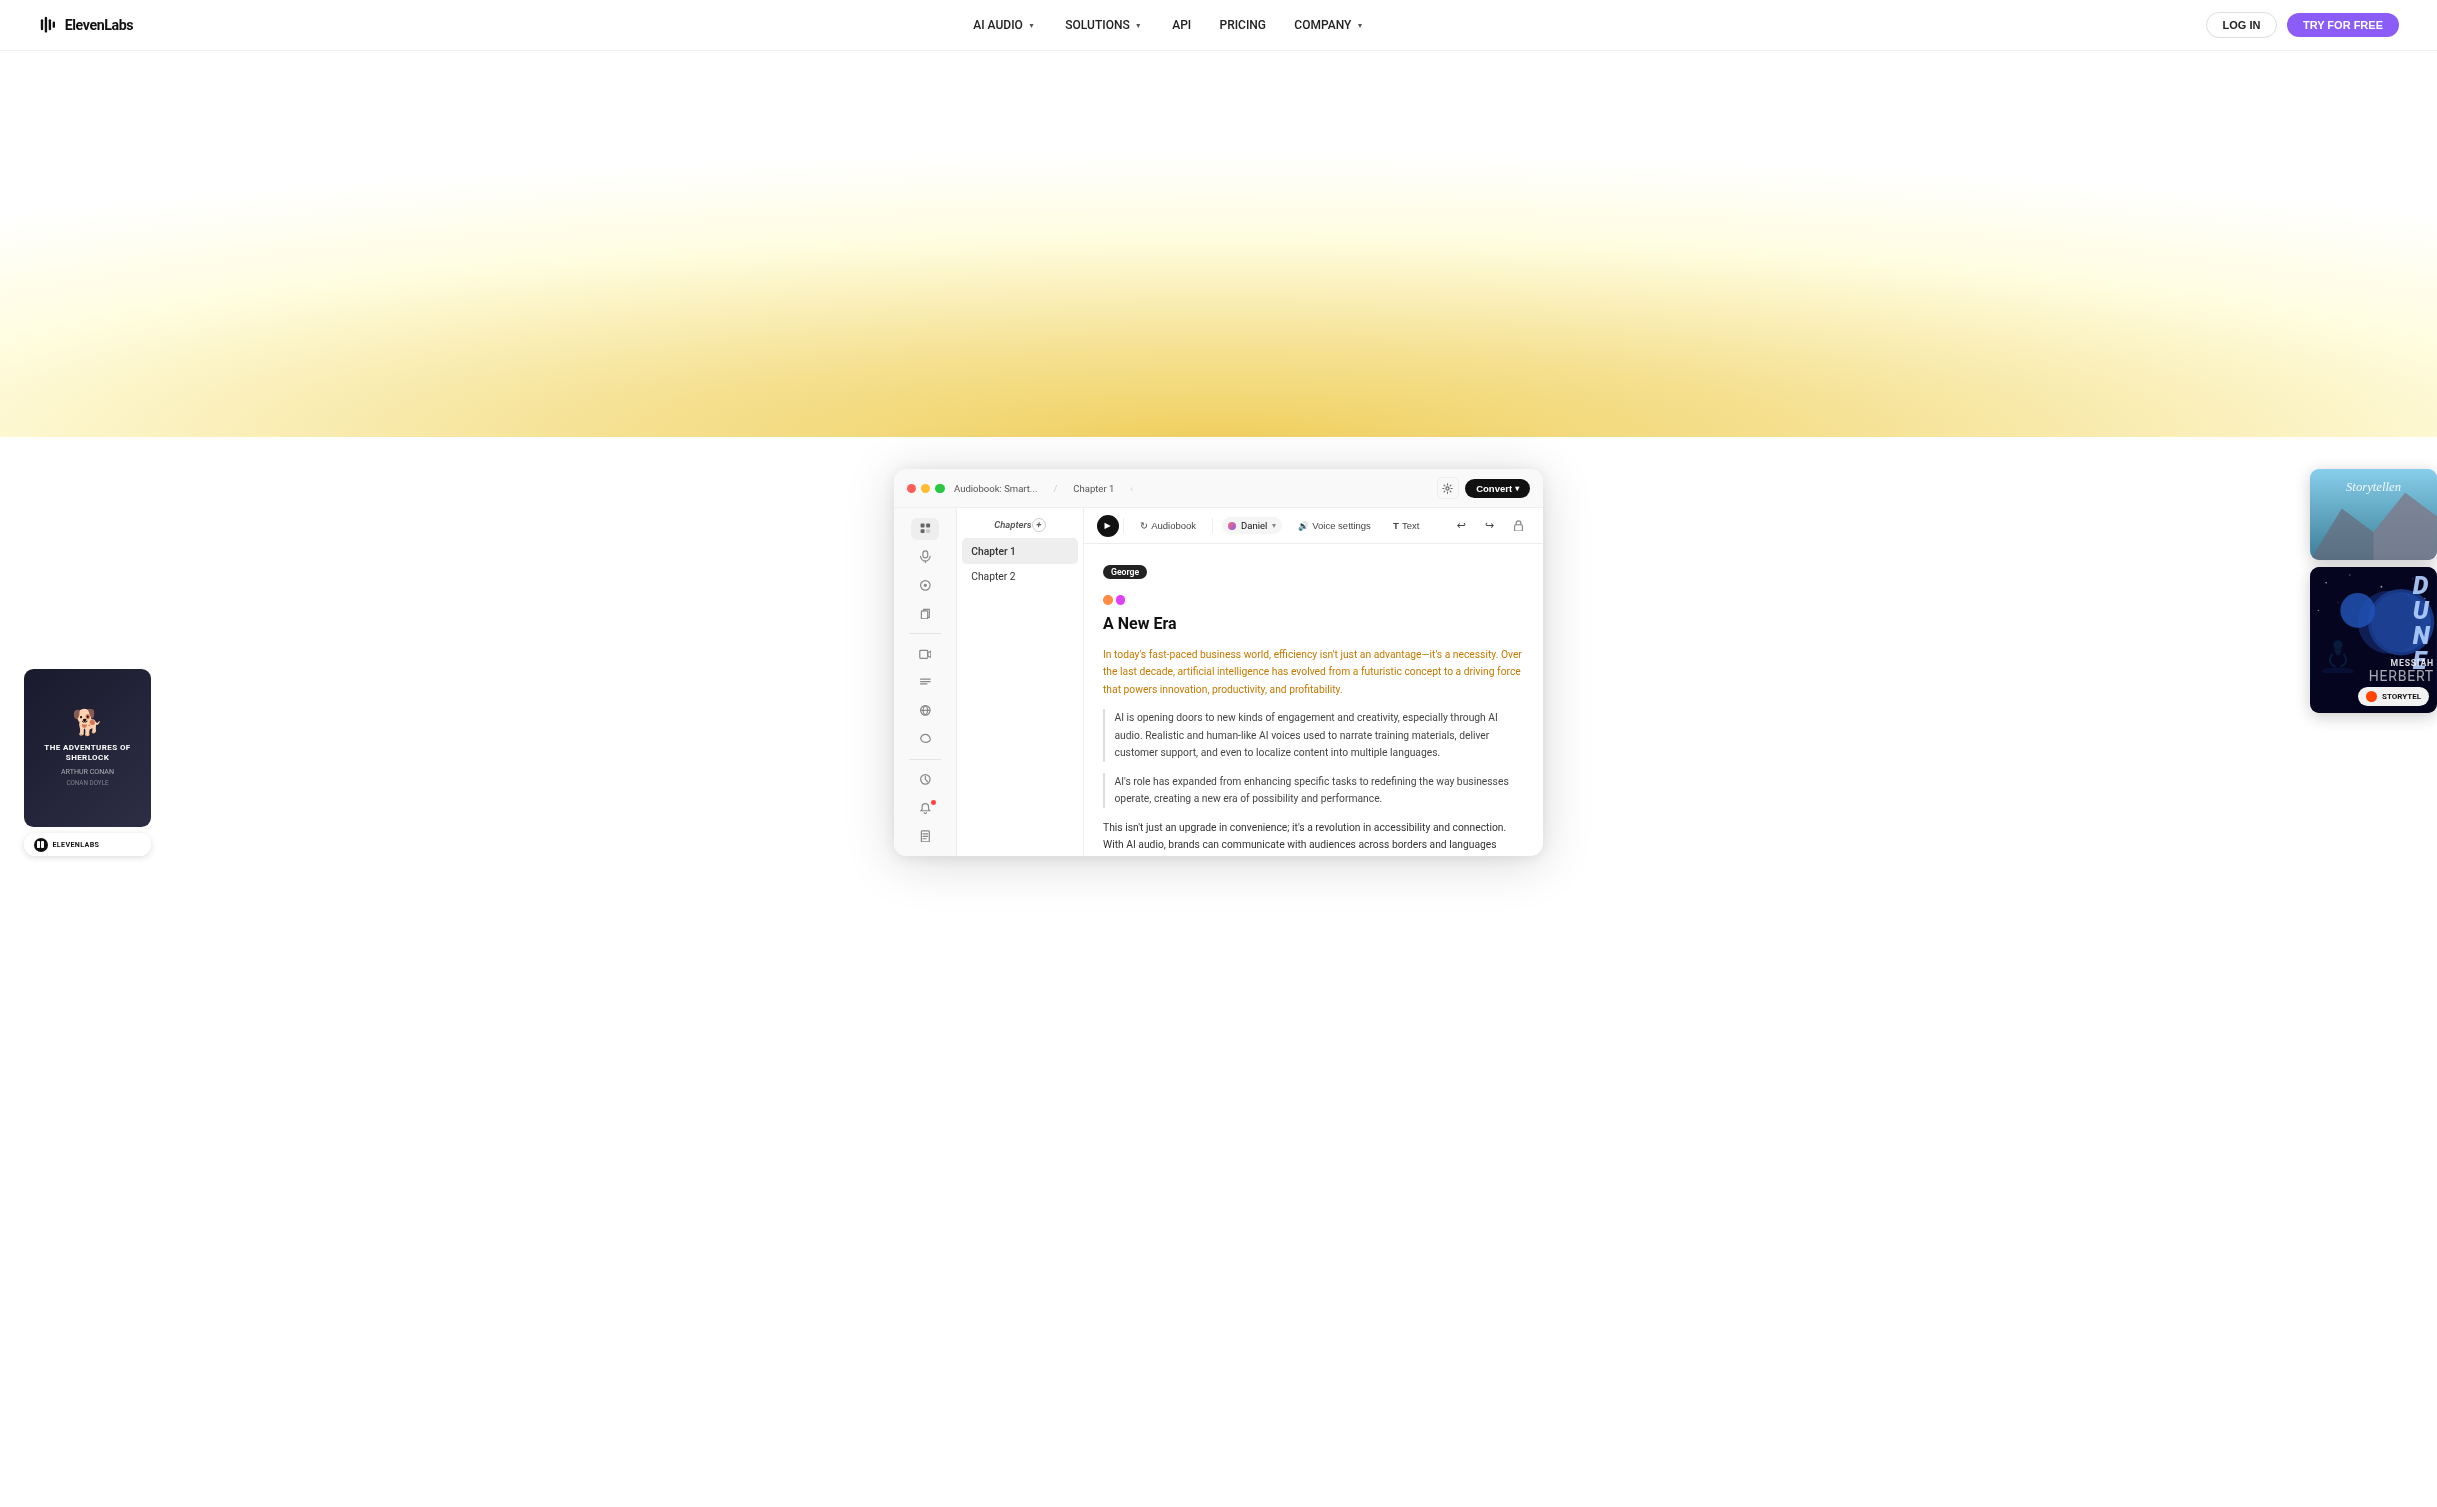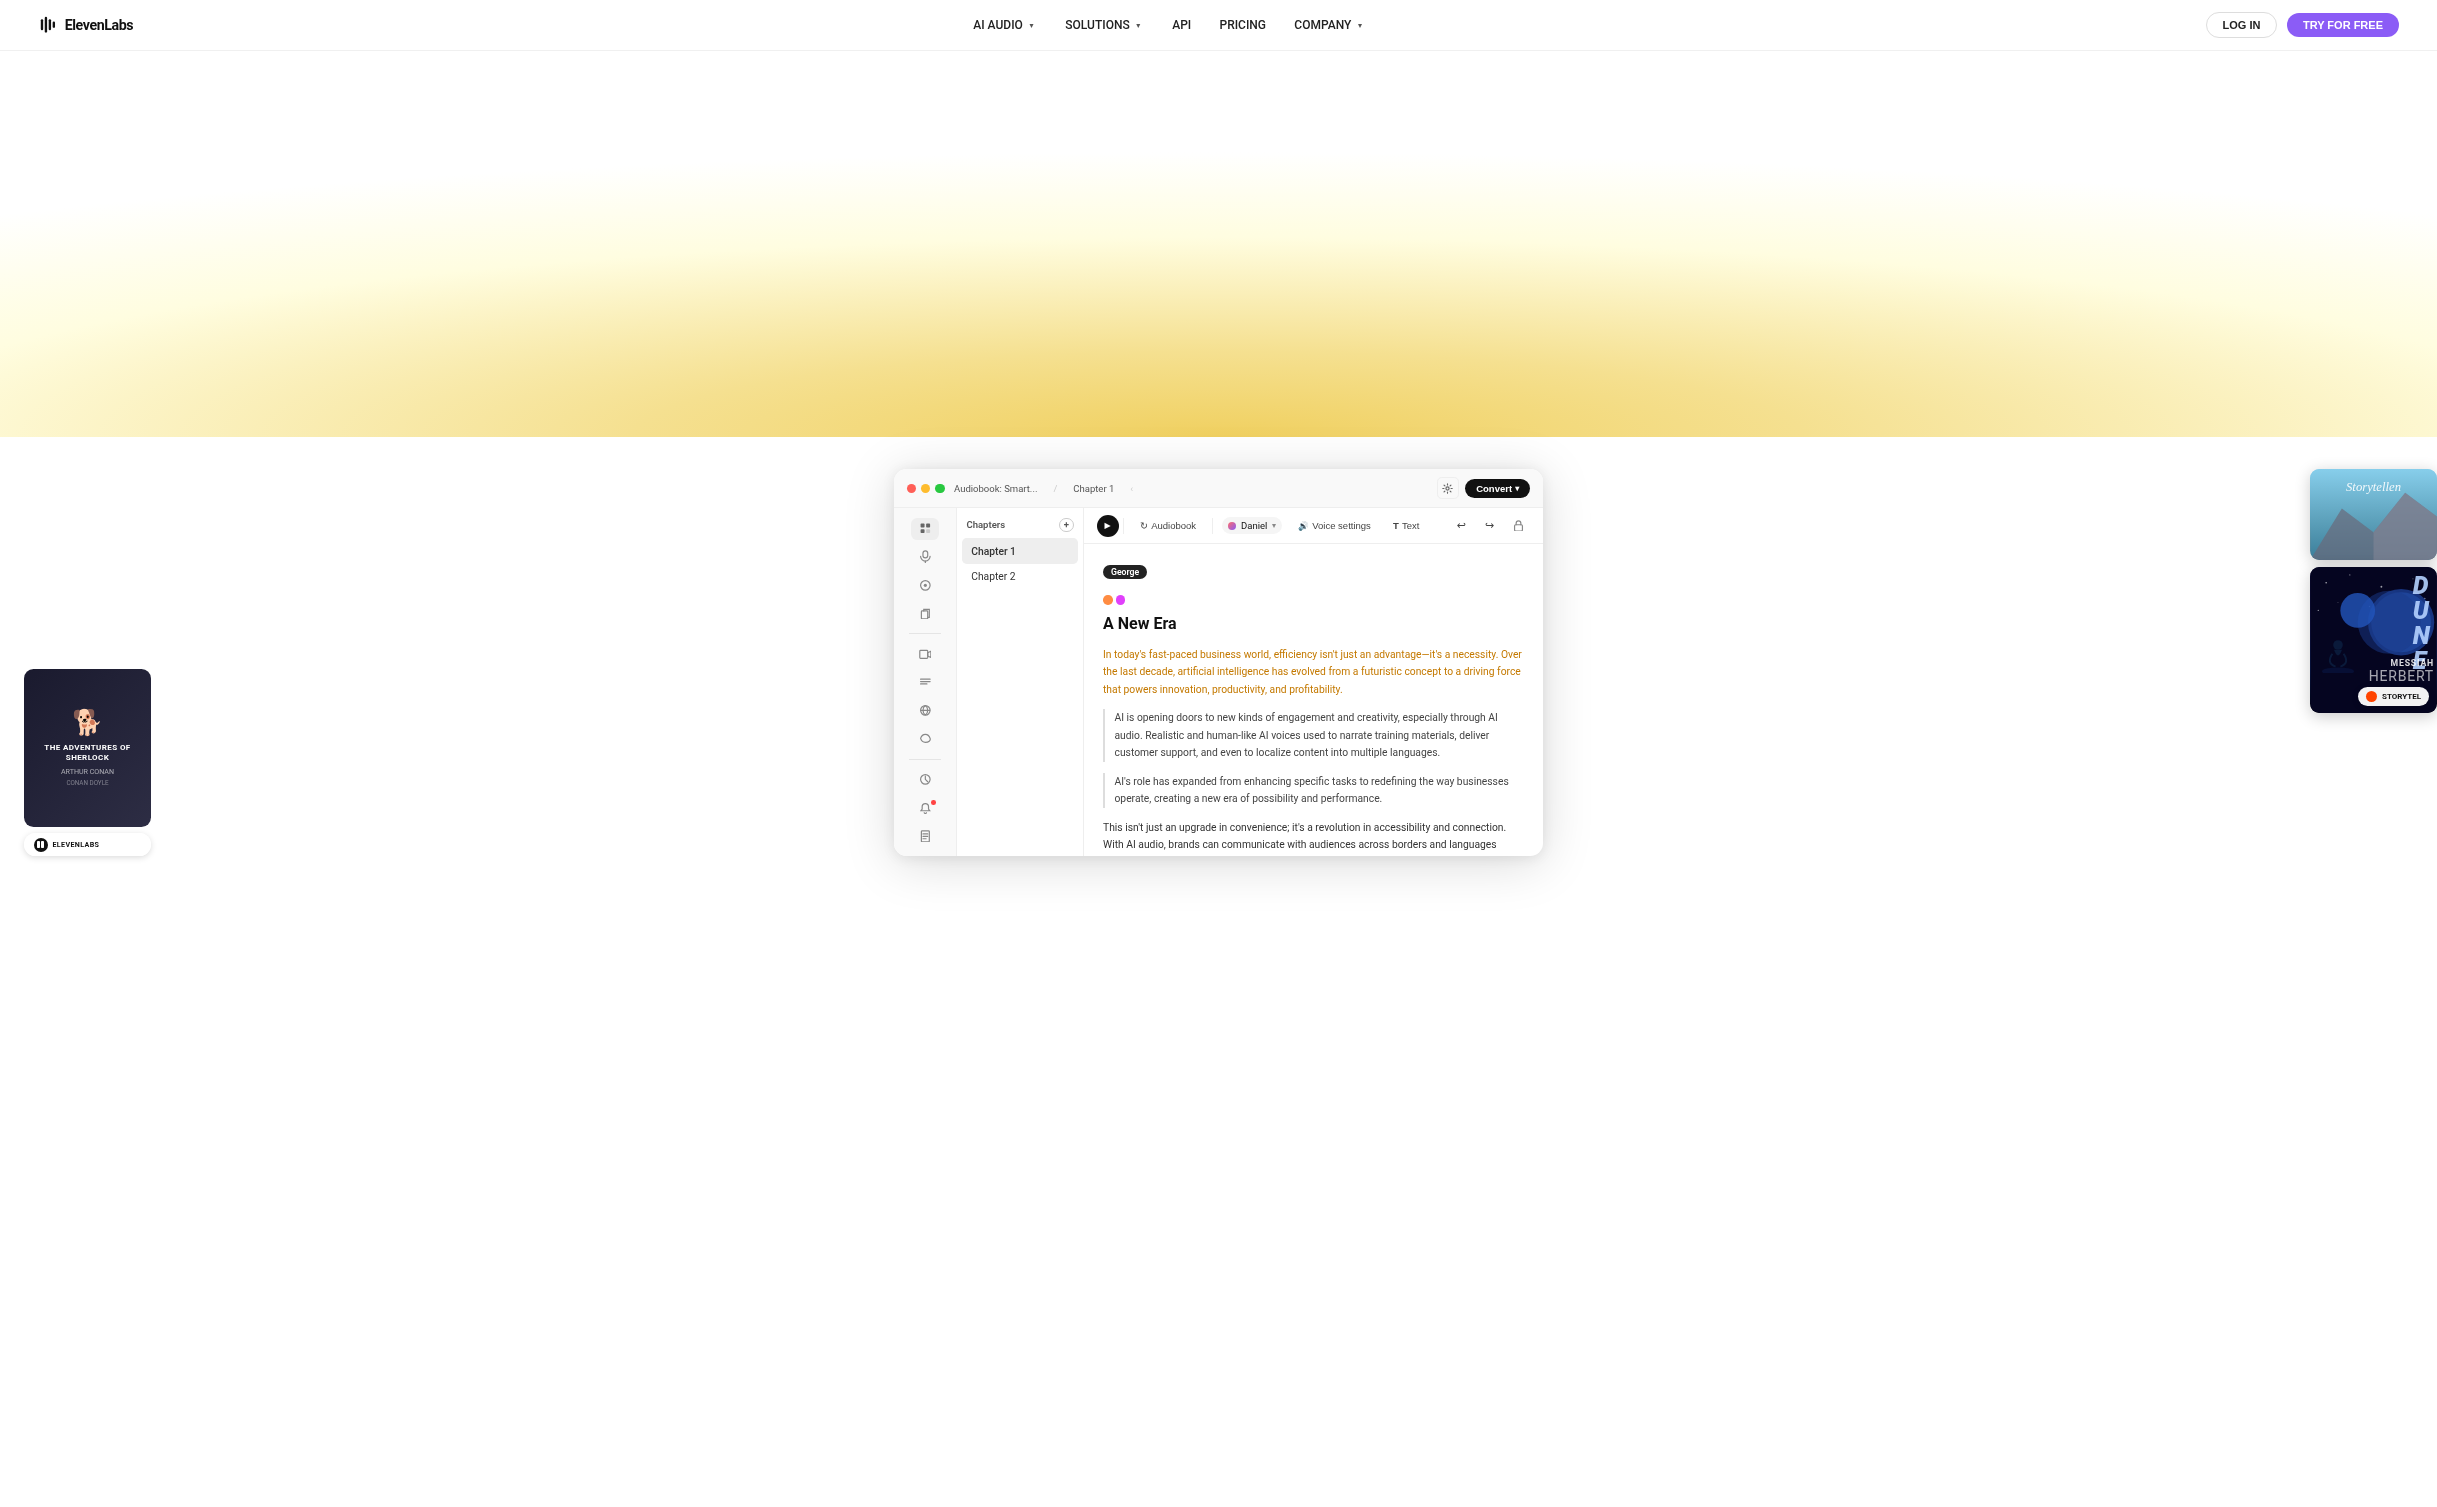--- a/index.html
+++ b/index.html
@@ -360,25 +360,26 @@
 
     
     .chapters-panel {
       width: 127px;
       border-right: 0.8px solid #eee;
       padding: 9.5px 0;
     }
     .chapters-header {
       display: flex;
       align-items: center;
-      justify-content: space-between;
+      justify-content: center;
       padding: 0 9.5px 6.3px;
       font-size: 9.5px;
       font-weight: 600;
       color: #555;
+      font-style: italic;
     }
     .chapters-add-btn {
       width: 14.2px;
       height: 14.2px;
       border-radius: 50%;
       background: transparent;
       border: 0.8px solid #ccc;
       display: flex;
       align-items: center;
       justify-content: center;

